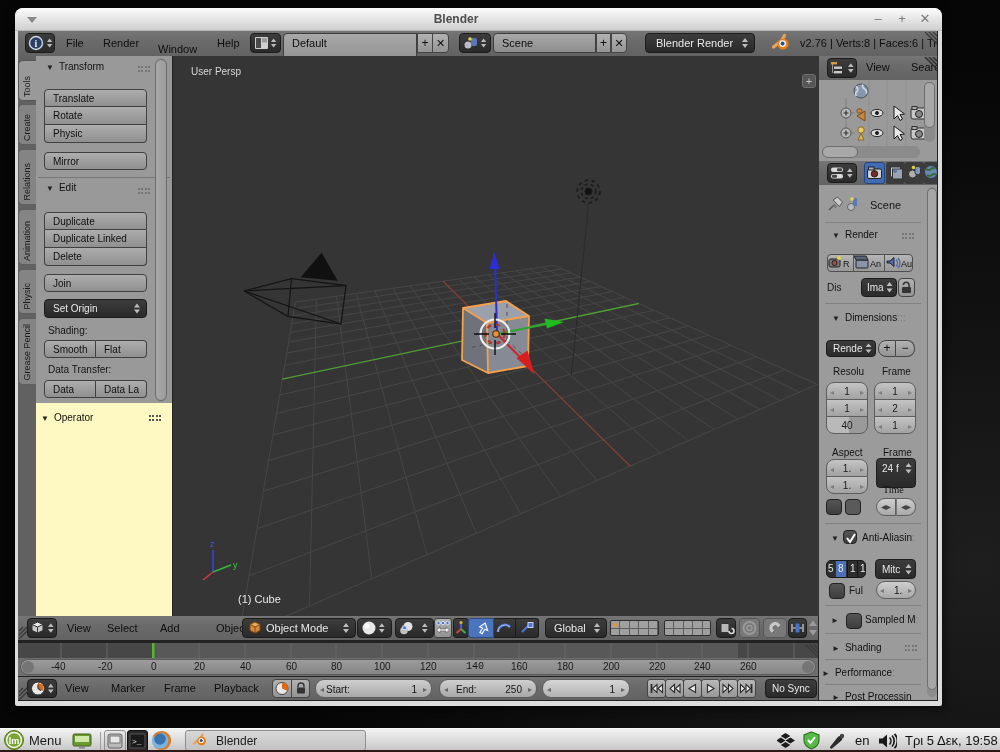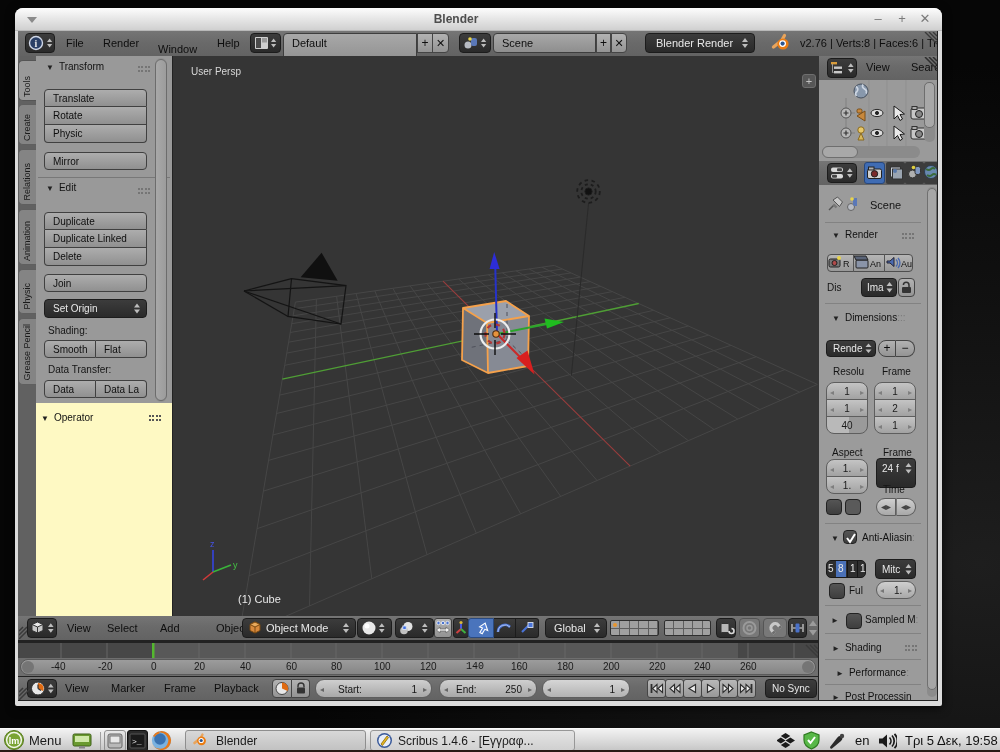--- a/index.html
+++ b/index.html
@@ -451,21 +451,21 @@
             <div class="ngrp" style="left:7px;top:275px;width:42px;">
               <div class="nrow" style="border-radius:8px 8px 0 0;"><i>◂</i>1.<i>▸</i></div>
               <div class="nrow" style="border-radius:0 0 8px 8px;"><i>◂</i>1.<i>▸</i></div>
             </div>
             <div class="dark" style="left:57px;top:273px;width:40px;height:30px;">
               <div class="wtxt" style="left:5px;top:4px;font-size:10px;">24 f</div>
               <svg width="10" height="18" style="position:absolute;right:1px;top:1px;">
                   <path d="M1.5 7 l3 -4 3 4 z M1.5 9.5 l3 4 3 -4 z" fill="#bdbdbd"></path>
                 </svg>
             </div>
-            <div class="plab" style="left:64px;top:299px;">Time</div>
+            <div class="plab" style="left:64px;top:299px;font-family:Liberation Serif, serif;">Time</div>
             <div class="pchk" style="left:7px;top:314px;"></div>
             <div class="pchk" style="left:26px;top:314px;background:#5a5a5a;"></div>
             <div class="pill" style="left:57px;top:313px;width:20px;height:18px;border-radius:9px 0 0 9px;text-align:center;line-height:16px;color:#444;">◂▸</div>
             <div class="pill" style="left:77px;top:313px;width:20px;height:18px;border-radius:0 9px 9px 0;border-left:1px solid #777;text-align:center;line-height:16px;color:#444;">◂▸</div>
             <div class="psep2" style="top:338px;"></div>
             <div class="phdr" style="left:12px;top:347px;"><span class="tri">▼</span></div>
             <div class="pchk" style="left:24px;top:345px;width:14px;height:14px;"><svg width="14" height="14">
                   <path d="M3 7 l3 4 5 -8" stroke="#fff" stroke-width="2" fill="none"></path>
                 </svg></div>
             <div class="phdr" style="left:43px;top:347px;">Anti-Aliasin<span style="color:#7a7a7a;">:</span></div>
@@ -491,21 +491,21 @@
                 <i style="position:absolute;right:3px;top:4px;font-style:normal;color:#777;font-size:8px;">▸</i>
               </div>
             <div class="psep2" style="top:420px;"></div>
             <div class="phdr" style="left:12px;top:429px;"><span class="tri">►</span></div>
             <div class="pchk" style="left:27px;top:428px;"></div>
             <div class="phdr" style="left:46px;top:429px;">Sampled M<span style="color:#7a7a7a;">:</span></div>
             <div class="psep2" style="top:448px;"></div>
             <div class="phdr" style="left:13px;top:457px;"><span class="tri">►</span>Shading</div>
             <div class="dots" style="left:86px;top:460px;"></div>
             <div class="psep2" style="top:474px;"></div>
-            <div class="phdr" style="left:17px;top:482px;"><span class="tri">►</span>Performance<span style="color:#7a7a7a;">:</span></div>
+            <div class="phdr" style="left:3px;top:482px;"><span class="tri">►</span>Performance<span style="color:#7a7a7a;">:</span></div>
             <div class="psep2" style="top:499px;"></div>
             <div class="phdr" style="left:13px;top:506px;"><span class="tri">►</span>Post Processin</div>
             <div class="abs" style="left:108px;top:2px;width:10px;height:510px;background:#8b8b8b;border-radius:5px;"></div>
             <div class="abs" style="left:108px;top:3px;width:10px;height:502px;background:#a6a6a6;border:1px solid #707070;border-radius:5px;"></div>
           </div>
         </div>
       </div>
       <div id="v3dheader" class="abs hdr" style="left:0;top:585px;width:800px;height:24px;overflow:hidden;">
         <svg width="14" height="14" style="position:absolute;left:1px;top:9px;">
           <path d="M0 14 L12 2 M0 10 L8 2 M0 6 L4 2" stroke="#3a3a3a" stroke-width="1.5"></path>
@@ -688,21 +688,21 @@
             </svg>
         </div>
         <div class="lbtn" style="left:274px;top:2px;width:18px;height:19px;border-radius:0 4px 4px 0;border-left:none;">
           <svg width="16" height="17">
               <rect x="4" y="7.5" width="8" height="6" rx="1" fill="#333"></rect>
               <path d="M11 7.5 v-1.5 a3 3 0 0 0 -6 0 v1.5" stroke="#333" fill="none" stroke-width="1.4"></path>
             </svg>
         </div>
         <div class="pill" style="left:297px;top:2px;width:117px;height:19px;">
           <i style="position:absolute;left:4px;top:5px;font-style:normal;color:#666;font-size:8px;">◂</i>
-          <span style="position:absolute;left:22px;top:4px;">Start:</span>
+          <span style="position:absolute;left:10px;top:4px;">Start:</span>
           <span style="position:absolute;right:14px;top:4px;">1</span>
           <i style="position:absolute;right:4px;top:5px;font-style:normal;color:#666;font-size:8px;">▸</i>
         </div>
         <div class="pill" style="left:421px;top:2px;width:98px;height:19px;">
           <i style="position:absolute;left:4px;top:5px;font-style:normal;color:#666;font-size:8px;">◂</i>
           <span style="position:absolute;left:16px;top:4px;text-align:center;">End:</span>
           <span style="position:absolute;right:14px;top:4px;">250</span>
           <i style="position:absolute;right:4px;top:5px;font-style:normal;color:#666;font-size:8px;">▸</i>
         </div>
         <div class="pill" style="left:524px;top:2px;width:88px;height:19px;background:linear-gradient(#d6d6d6,#b2b2b2);">
@@ -788,28 +788,20 @@
     <div class="abs" style="left:185px;top:1px;width:181px;height:21px;background:linear-gradient(#d8d8d8,#c2c2c2);border:1px solid #8e8e8e;border-radius:3px;">
       <svg width="17" height="17" style="position:absolute;left:6px;top:1px;">
         <line x1="8" y1="6.5" x2="2.5" y2="11" stroke="#e8a45c" stroke-width="2.6" stroke-linecap="round"></line>
         <line x1="8.8" y1="6" x2="10.5" y2="2.5" stroke="#e8a45c" stroke-width="2.4" stroke-linecap="round"></line>
         <circle cx="9.5" cy="8.8" r="4.4" fill="#ea7c12"></circle>
         <circle cx="9.2" cy="8.5" r="2.6" fill="#fff"></circle>
         <circle cx="9.2" cy="8.5" r="1.6" fill="#2a5590"></circle>
       </svg>
       <div class="abs" style="left:30px;top:3px;font-size:12px;color:#1a1a1a;">Blender</div>
     </div>
-    <div class="abs" style="left:370px;top:1px;width:205px;height:21px;background:linear-gradient(#e4e4e4,#d0d0d0);border:1px solid #979797;border-radius:3px;">
-      <svg width="17" height="17" style="position:absolute;left:5px;top:1px;">
-        <circle cx="8.5" cy="8.5" r="7.5" fill="#3a5a9a"></circle>
-        <circle cx="8.5" cy="8.5" r="6" fill="#e8eef8"></circle>
-        <path d="M5 12 L11 4 l1.5 1.5 -6 8 z" fill="#e8b820" stroke="#8a6a10" stroke-width="0.8"></path>
-      </svg>
-      <div class="abs" style="left:27px;top:3px;font-size:12px;color:#1a1a1a;">Scribus 1.4.6 - [Εγγραφ...</div>
-    </div>
     <svg width="18" height="18" style="position:absolute;left:777px;top:3px;">
       <path d="M9 2 L14 5.2 L9 8.4 L4 5.2 Z M4 6.8 L9 10 L4 13.2 L-1 10 Z M14 6.8 L19 10 L14 13.2 L9 10 Z M9 11.6 L14 14.8 L9 18 L4 14.8 Z" fill="#1a1a1a" transform="translate(0,-1) scale(0.95)"></path>
     </svg>
     <svg width="19" height="19" style="position:absolute;left:802px;top:2px;">
       <path d="M9.5 1 L17 4 V9 Q17 15 9.5 18 Q2 15 2 9 V4 Z" fill="#58b848" stroke="#2e7a20" stroke-width="1.2"></path>
       <path d="M6 9 l2.5 3 4.5 -6" stroke="#fff" stroke-width="2" fill="none"></path>
     </svg>
     <svg width="20" height="20" style="position:absolute;left:827px;top:2px;">
       <path d="M3 16 L10 7 q2 -3 4.5 -1.5 q2 2 -0.5 4.5 L5 17.5 q-2 0.8 -2 -1.5 z" fill="#2a2a2a"></path>
       <circle cx="15" cy="5" r="2.2" fill="#444"></circle>

